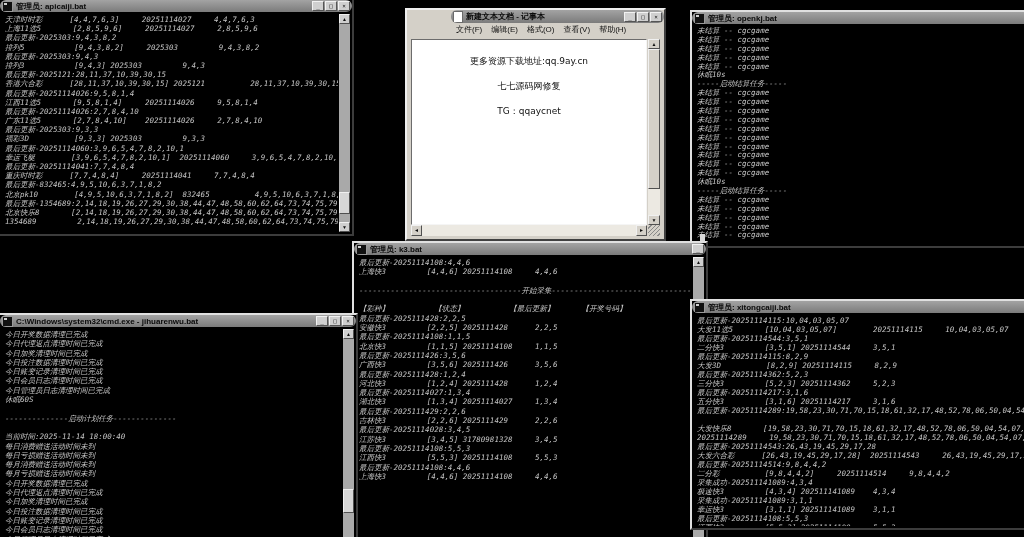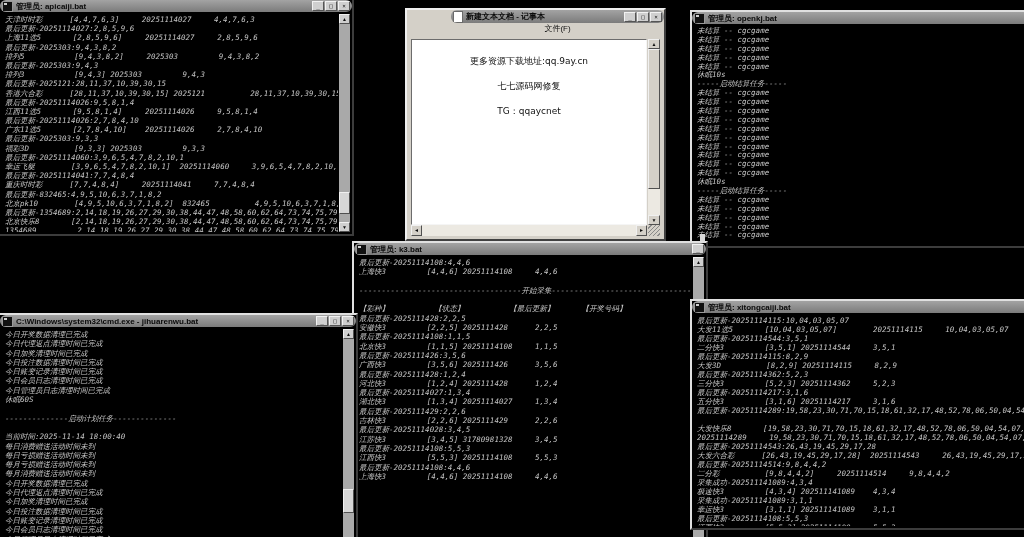--- a/index.html
+++ b/index.html
@@ -33,21 +33,21 @@
           border:1px solid;border-color:#f0f0f0 #505050 #505050 #f0f0f0;box-sizing:border-box;
           font-size:5px;line-height:8px;text-align:center;color:#111;}
   .sarrow.up{top:0;} .sarrow.down{bottom:0;}
   .sthumb{position:absolute;left:0;width:11px;background:#d6d6d6;border:1px solid;
           border-color:#f0f0f0 #505050 #505050 #f0f0f0;box-sizing:border-box;}
   .cur{display:inline-block;width:5px;height:7px;background:#d9d9d9;margin-left:3px;}
   
   .np{background:#d4d0c8;border-color:#efefef #404040 #404040 #efefef;}
   .np .tbar{height:13px;}
   .npmenu{height:13px;display:flex;align-items:center;gap:9px;padding:0 5px;
-          font:8px "Liberation Sans",sans-serif;color:#111;background:#d4d0c8;flex-direction:column;}
+          font:8px "Liberation Sans",sans-serif;color:#111;background:#d4d0c8;}
   .npbody{position:absolute;left:3px;right:3px;top:28px;bottom:3px;background:#d4d0c8;}
   .nptext{position:absolute;left:1px;top:1px;right:14px;bottom:11px;background:#fff;
           border:1px solid;border-color:#6c6c6c #f5f5f5 #f5f5f5 #6c6c6c;overflow:hidden;
           font:9px/12.5px "DejaVu Sans",sans-serif;color:#111;padding:2px 3px;}
   .nptext .cline{height:12.5px;line-height:12.5px;text-align:center;}
   .np-sv{position:absolute;top:1px;right:1px;bottom:11px;width:12px;background:#ece9e2;}
   .np-sh{position:absolute;left:1px;right:14px;bottom:0;height:11px;background:#ece9e2;}
   .np .sarrow{width:12px;height:10px;background:#d4d0c8;}
   .np .harrow{position:absolute;top:0;width:11px;height:11px;background:#d4d0c8;border:1px solid;
               border-color:#f0f0f0 #505050 #505050 #f0f0f0;box-sizing:border-box;
@@ -64,21 +64,20 @@
     <span class="ttext">管理员:  apicaiji.bat</span>
     <span class="tbtns">
       <span class="tbtn">_</span>
       <span class="tbtn">□</span>
       <span class="tbtn">×</span>
     </span>
   </div>
   <div class="cbody">
     <div class="lines lh92 pad-sb">
         <div class="cline">天津时时彩      [4,4,7,6,3]     20251114027     4,4,7,6,3</div>
-        <div class="cline">最后更新-20251114027:2,8,5,9,6</div>
         <div class="cline">上海11选5       [2,8,5,9,6]     20251114027     2,8,5,9,6</div>
         <div class="cline">最后更新-2025303:9,4,3,8,2</div>
         <div class="cline">排列5           [9,4,3,8,2]     2025303         9,4,3,8,2</div>
         <div class="cline">最后更新-2025303:9,4,3</div>
         <div class="cline">排列3           [9,4,3] 2025303         9,4,3</div>
         <div class="cline">最后更新-2025121:28,11,37,10,39,30,15</div>
         <div class="cline">香港六合彩      [28,11,37,10,39,30,15] 2025121          28,11,37,10,39,30,15</div>
         <div class="cline">最后更新-20251114026:9,5,8,1,4</div>
         <div class="cline">江西11选5       [9,5,8,1,4]     20251114026     9,5,8,1,4</div>
         <div class="cline">最后更新-20251114026:2,7,8,4,10</div>
@@ -240,22 +239,22 @@
         <div class="cline">今日账变记录清理时间已完成</div>
         <div class="cline">今日会员日志清理时间已完成</div>
         <div class="cline">今日管理员日志清理时间已完成</div>
         <div class="cline">休眠60S</div>
         <div class="cline">&nbsp;</div>
         <div class="cline">--------------启动计划任务--------------</div>
         <div class="cline">&nbsp;</div>
         <div class="cline">当前时间:2025-11-14 18:00:40</div>
         <div class="cline">每日消费赠送活动时间未到</div>
         <div class="cline">每日亏损赠送活动时间未到</div>
+        <div class="cline">每月消费赠送活动时间未到</div>
         <div class="cline">每月亏损赠送活动时间未到</div>
-        <div class="cline">每月消费赠送活动时间未到</div>
         <div class="cline">今日开奖数据清理已完成</div>
         <div class="cline">今日代理返点清理时间已完成</div>
         <div class="cline">今日加奖清理时间已完成</div>
         <div class="cline">今日投注数据清理时间已完成</div>
         <div class="cline">今日账变记录清理时间已完成</div>
         <div class="cline">今日会员日志清理时间已完成</div>
         <div class="cline">今日管理员日志清理时间已完成</div>
       </div>
     <div class="sbar-v">
       <span class="sarrow up">▲</span>

